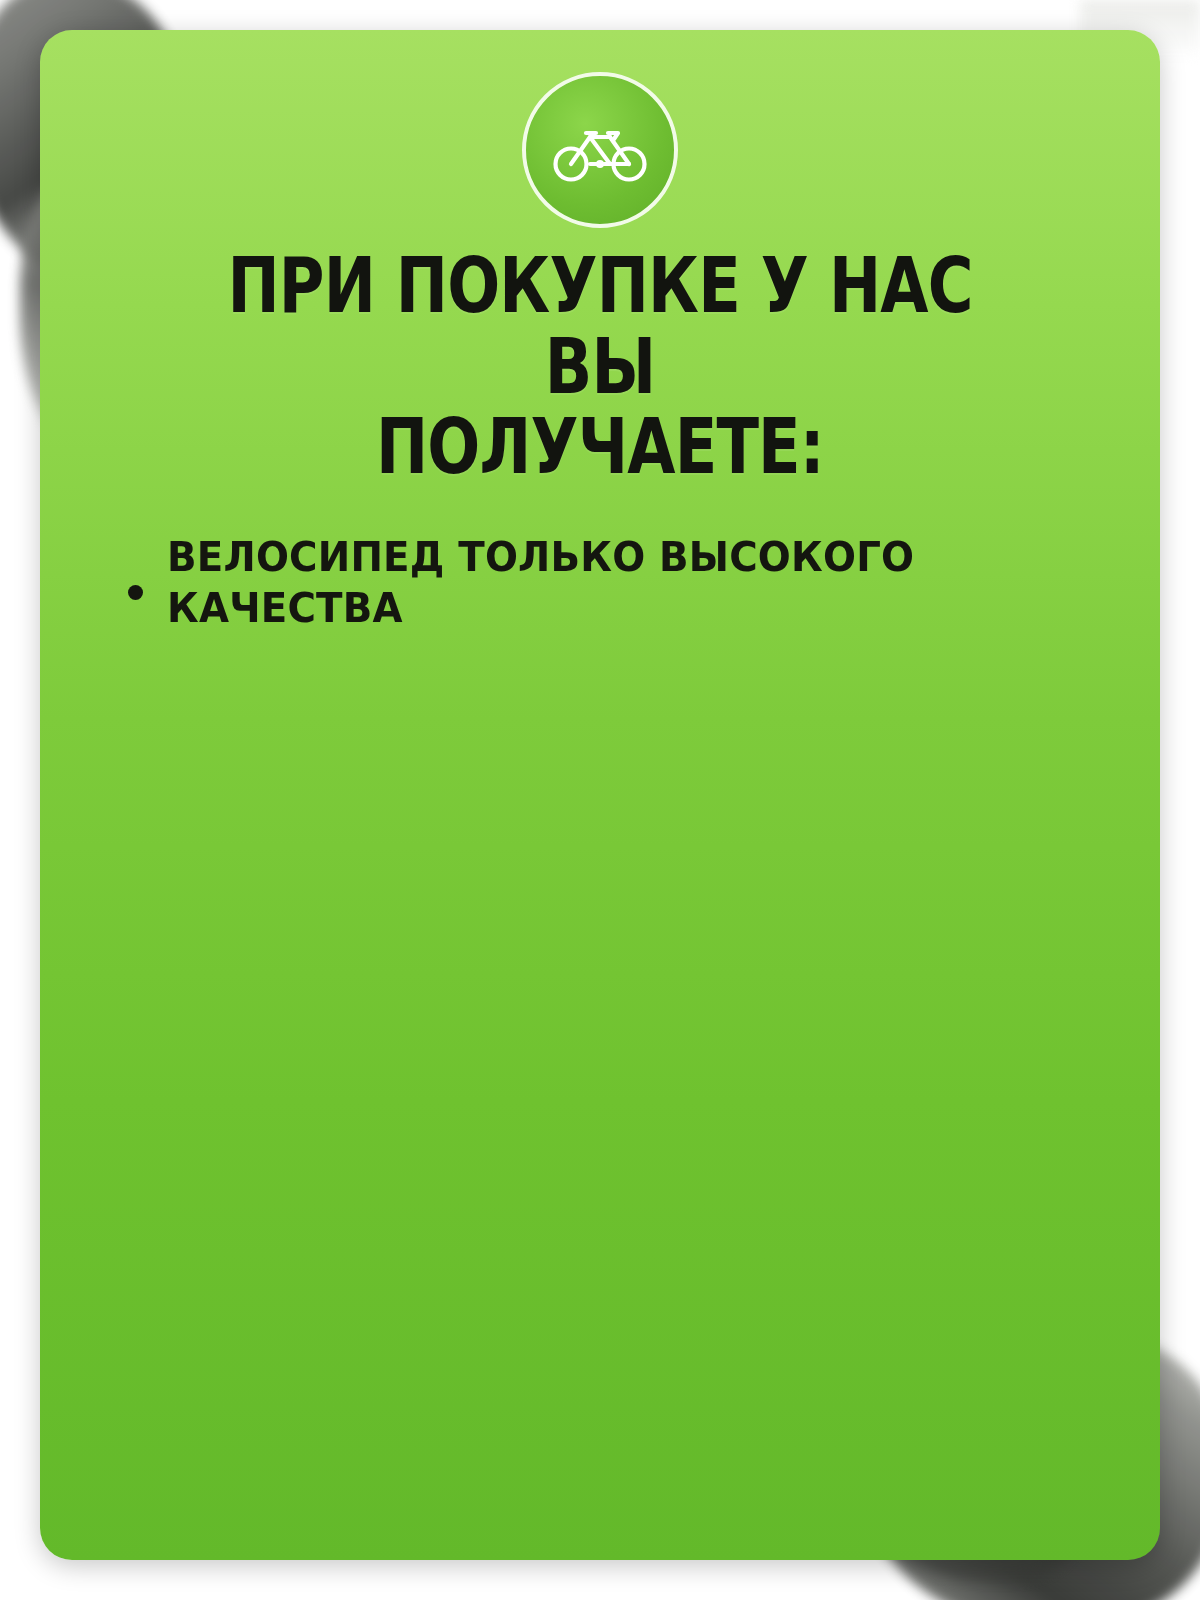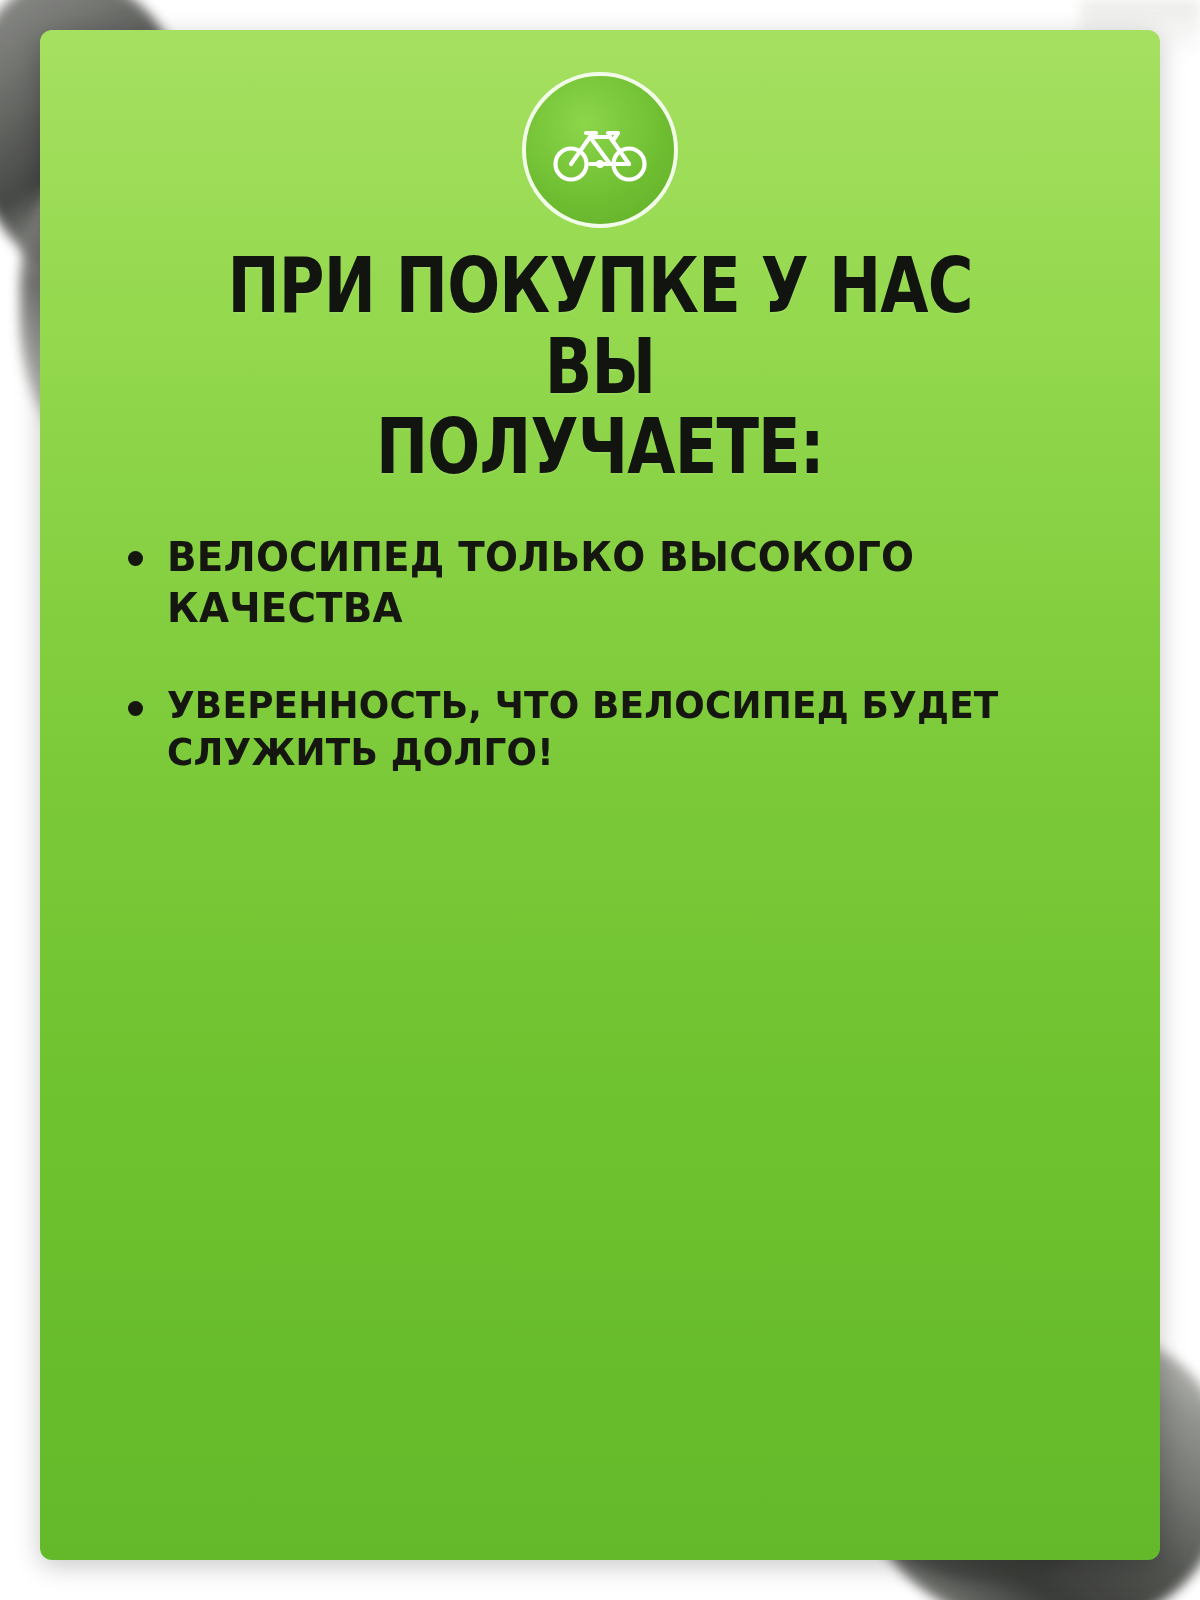--- a/index.html
+++ b/index.html
@@ -72,21 +72,21 @@
     opacity: .9;
   }
 
   
   .card {
     position: absolute;
     left: 40px;
     top: 30px;
     width: 1120px;
     height: 1530px;
-    border-radius: 12px;
+    border-radius: 32px;
     background: linear-gradient(180deg, #a6e061 0%, #95d94f 18%, #7ecb3b 45%, #6fc22f 70%, #63b92a 100%);
     box-shadow: 0 6px 26px rgba(0,0,0,.22);
     box-sizing: border-box;
     padding: 34px 44px 40px 44px;
     overflow: hidden;
   }
 
   
   .logo-wrap {
     display: flex;
@@ -123,21 +123,21 @@
   }
 
   
   .bullets {
     list-style: none;
     margin: 44px 0 0 0;
     padding: 0 10px 0 44px;
   }
   .bullet {
     display: flex;
-    align-items: flex-start;
+    align-items: center;
     margin-bottom: 48px;
   }
   .bullet:last-child { margin-bottom: 0; }
   .dot {
     flex: 0 0 auto;
     width: 15px;
     height: 15px;
     border-radius: 50%;
     background: #14160f;
     margin: 19px 24px 0 0;
@@ -186,19 +186,15 @@
   </div>
 
   <h1 class="headline">ПРИ ПОКУПКЕ У НАС ВЫ
 ПОЛУЧАЕТЕ:</h1>
 
   <ul class="bullets">
     <li class="bullet">
       <span class="dot"></span>
       <span class="bullet-text">ВЕЛОСИПЕД ТОЛЬКО ВЫСОКОГО КАЧЕСТВА</span>
     </li>
-    <li class="bullet">
-      <span class="dot"></span>
-      <span class="bullet-text small">УВЕРЕННОСТЬ, ЧТО ВЕЛОСИПЕД БУДЕТ СЛУЖИТЬ ДОЛГО!</span>
-    </li>
   </ul>
 
 </div>
 
 </body></html>

